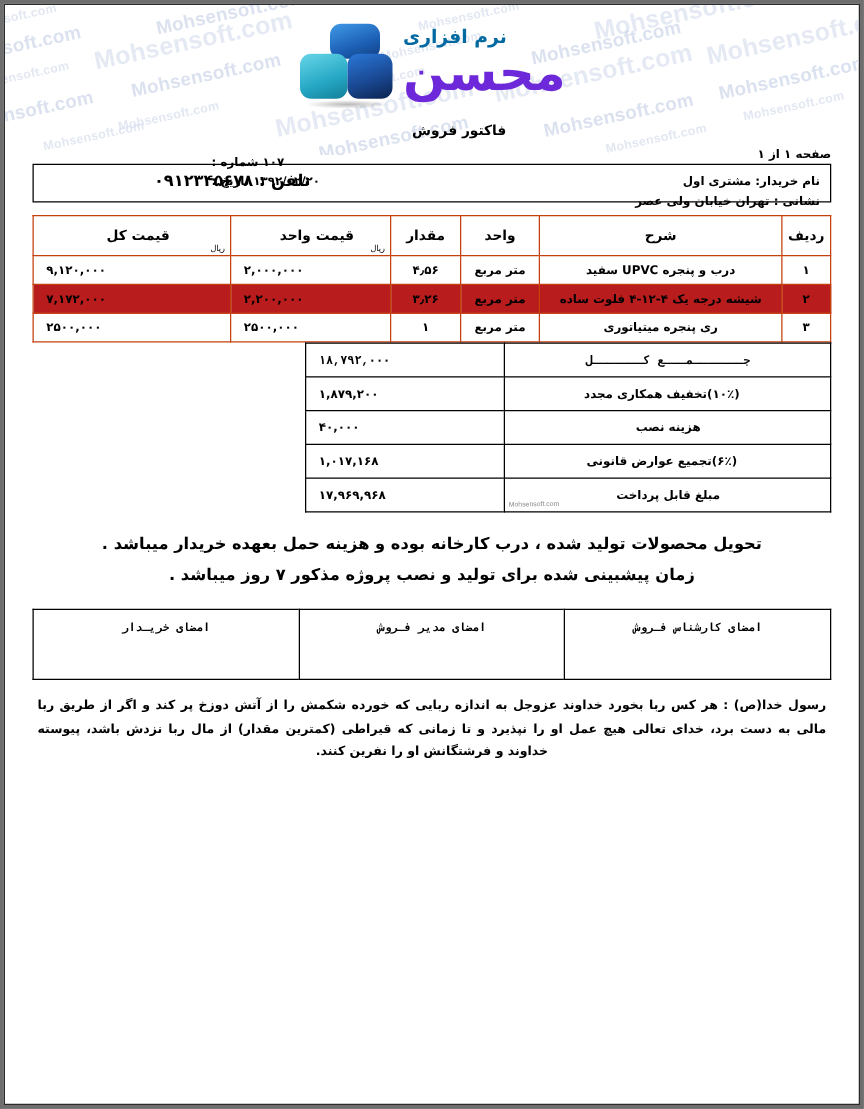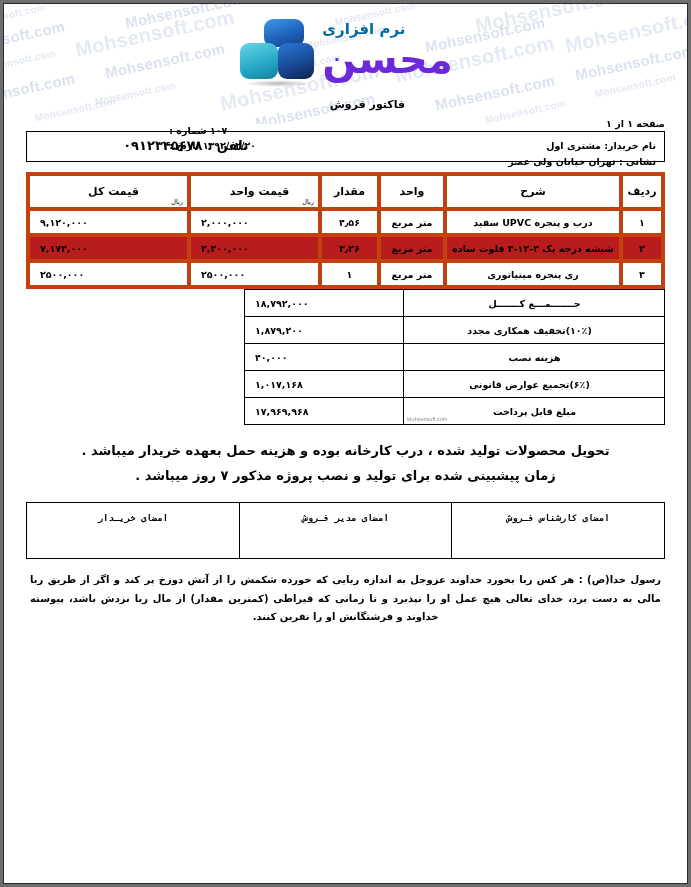--- a/index.html
+++ b/index.html
@@ -166,21 +166,21 @@
   }
 
   
   table.items {
     width: 100%;
     border-collapse: collapse;
     margin-top: 10px;
     table-layout: fixed;
   }
   table.items th, table.items td {
-    border: 4px solid #c2410c;
+    border: 1px solid #c2410c;
     font-size: 9.5px;
     font-weight: bold;
     padding: 0;
     height: 22px;
     vertical-align: middle;
   }
   table.items thead th {
     height: 31px;
     font-size: 11px;
     position: relative;
@@ -211,21 +211,21 @@
     margin-top: 0;
   }
   table.summary td {
     border: 1px solid #000;
     border-top: none;
     height: 24px;
     font-size: 9.5px;
     font-weight: bold;
     vertical-align: middle;
   }
-  table.summary tr:first-child td { border-top: 1px solid #000; }
+  table.summary tr:first-child td { border-top: 1px solid #000; font-family: Liberation Mono, monospace; }
   .sum-label {
     text-align: center;
     padding-right: 0;
   }
   .sum-spacer { width: 215px; border: none !important; background: transparent; }
   .sum-amount {
     width: 147px;
     text-align: left;
     padding-left: 10px;
   }

